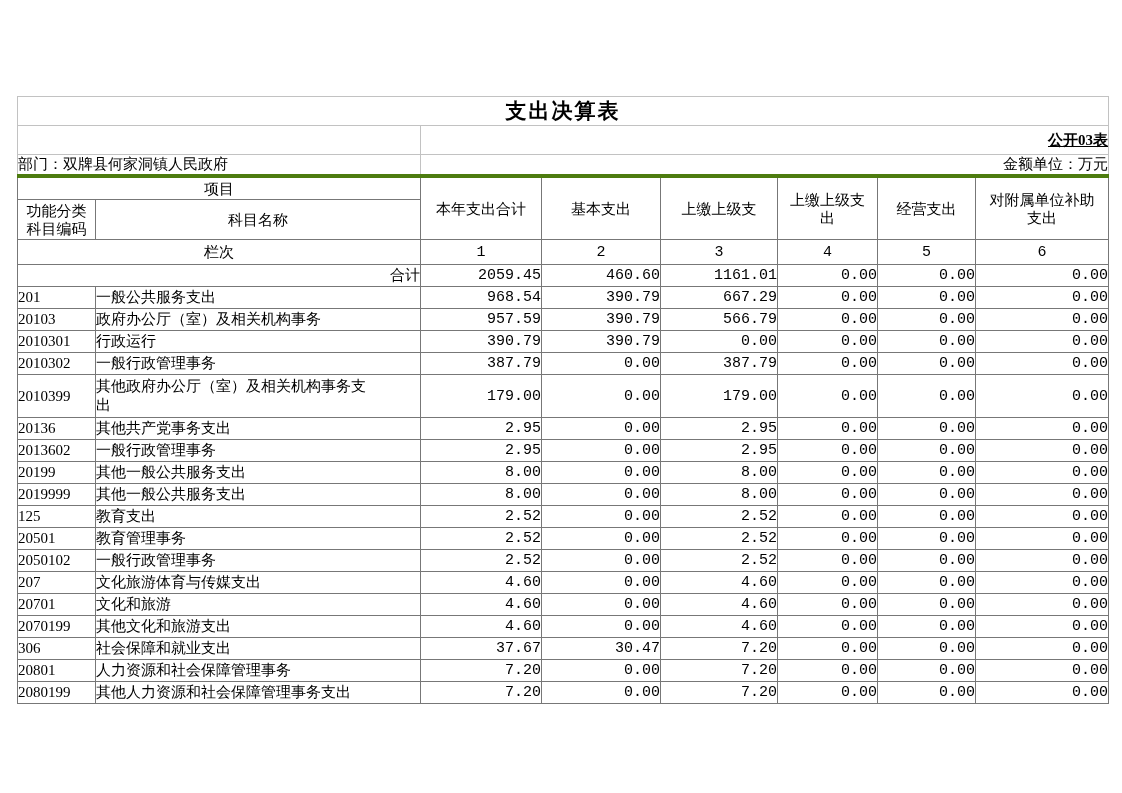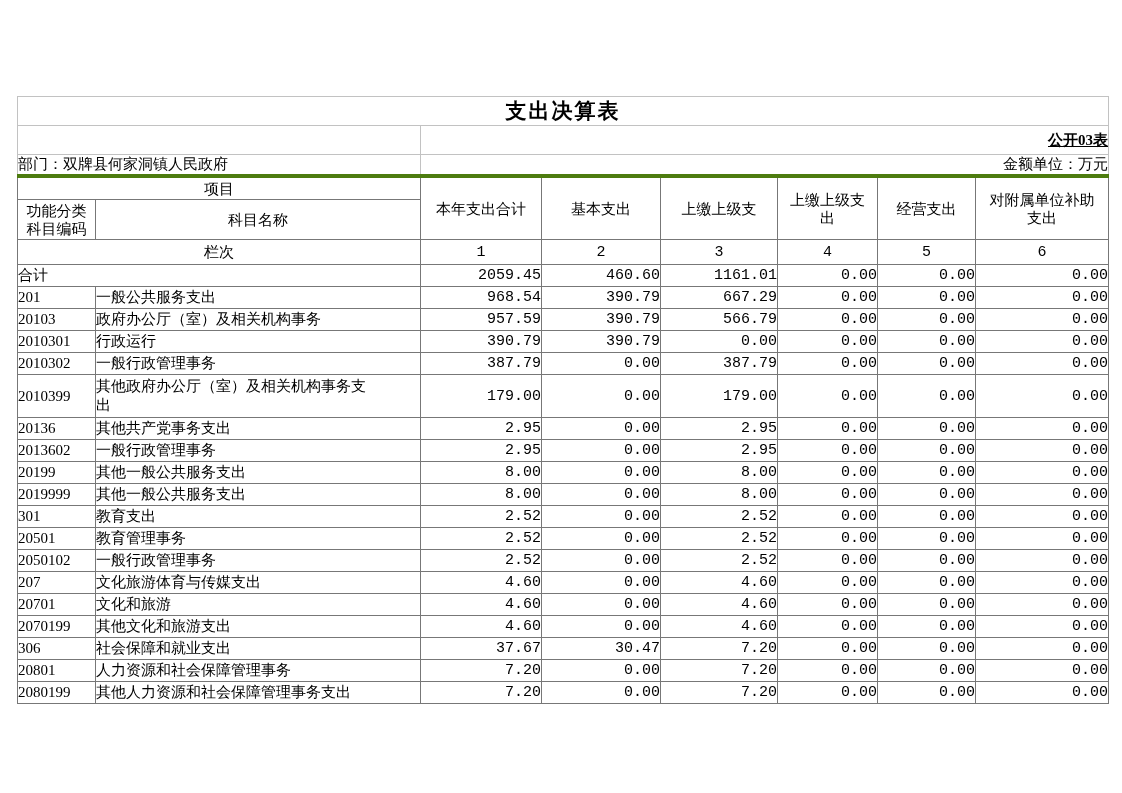--- a/index.html
+++ b/index.html
@@ -73,21 +73,21 @@
     white-space: pre-wrap;
     line-height: 19px;
     font-family: Liberation Serif, serif;
   }
   td.num {
     font-family: "Liberation Mono", "DejaVu Sans Mono", monospace;
     font-size: 16px;
     text-align: right;
     padding-right: 8px;
   }
-  td.center-label { text-align: left; }
+  td.center-label { text-align: right; }
   tr.data-row td, tr.total-row td { height: 21px; }
   tr.tall td { height: 42px; }
 </style>
 </head>
 <body>
 
 <div class="sheet">
   <table class="report">
     <colgroup>
       <col style="width:78px">
@@ -239,21 +239,21 @@
           <td class="code">2019999</td>
           <td class="name">其他一般公共服务支出</td>
           <td class="num">8.00</td>
           <td class="num">0.00</td>
           <td class="num">8.00</td>
           <td class="num">0.00</td>
           <td class="num">0.00</td>
           <td class="num">0.00</td>
         </tr>
         <tr class="data-row">
-          <td class="code">301</td>
+          <td class="code">125</td>
           <td class="name">教育支出</td>
           <td class="num">2.52</td>
           <td class="num">0.00</td>
           <td class="num">2.52</td>
           <td class="num">0.00</td>
           <td class="num">0.00</td>
           <td class="num">0.00</td>
         </tr>
         <tr class="data-row">
           <td class="code">20501</td>

